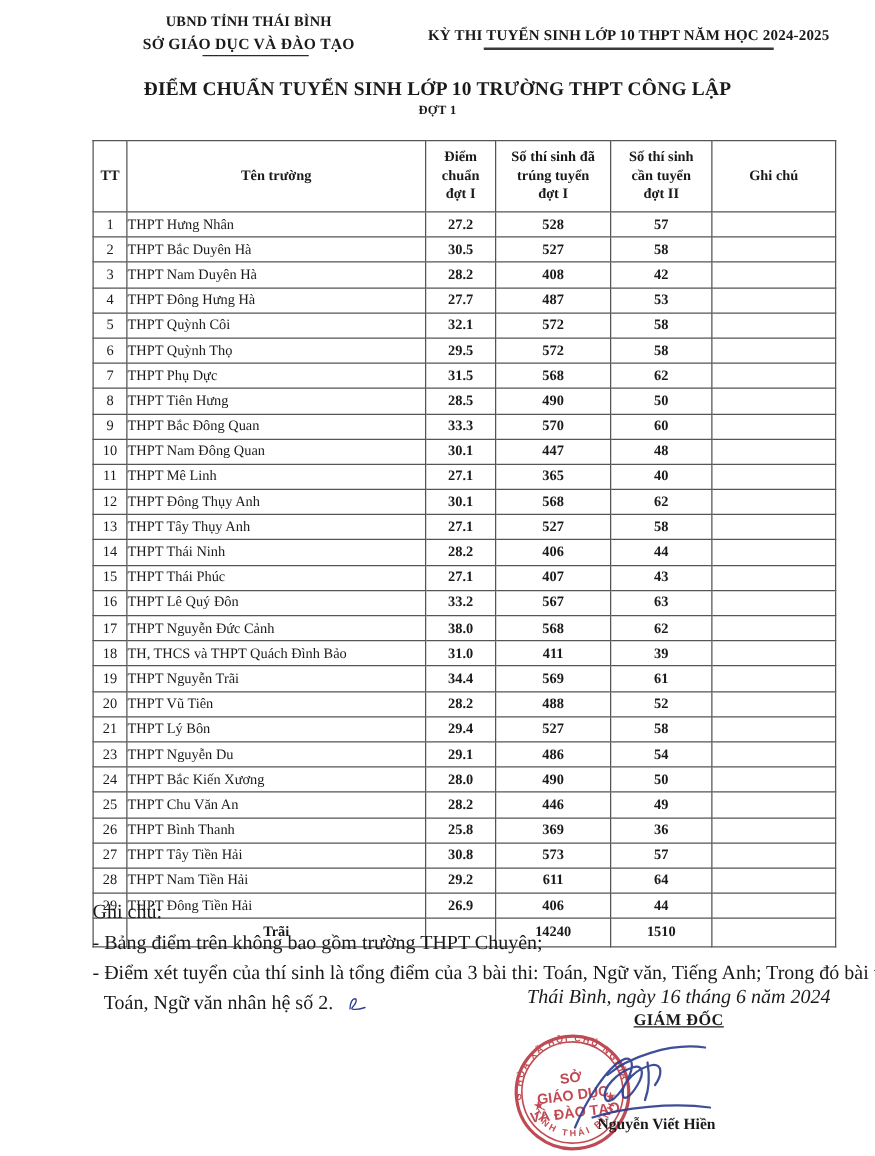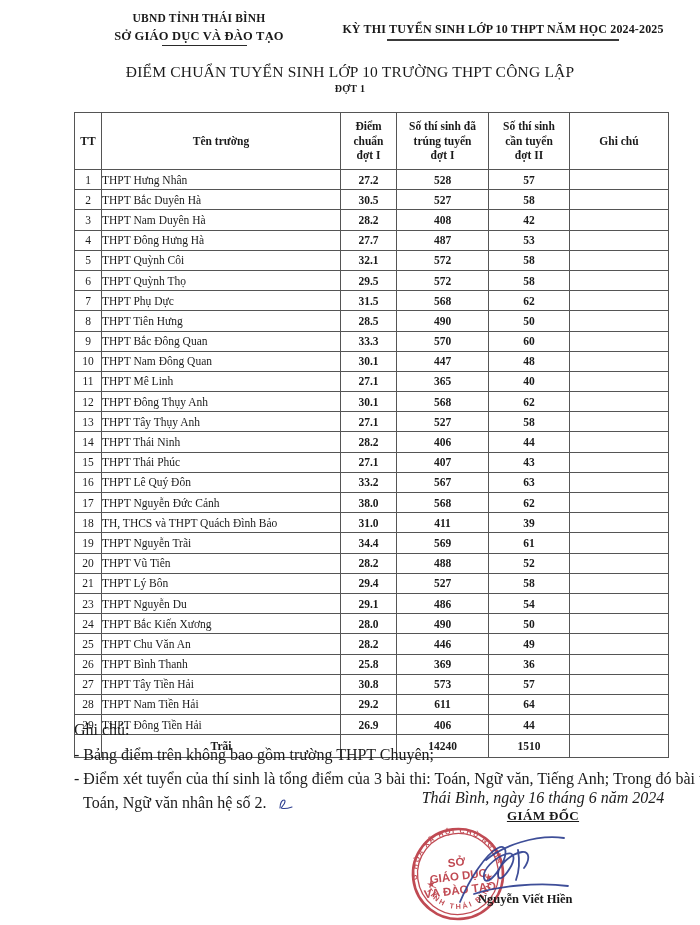--- a/index.html
+++ b/index.html
@@ -81,21 +81,21 @@
   
   .doc-title {
     position: absolute;
     top: 63px;
     left: 0;
     width: 700px;
     text-align: center;
   }
   .doc-title-main {
     font-size: 15.5px;
-    font-weight: normal;
+    font-weight: bold;
     letter-spacing: .2px;
     white-space: nowrap;
   }
   .doc-title-sub {
     font-size: 10px;
     font-weight: bold;
     margin-top: 2px;
     letter-spacing: .3px;
   }
 

